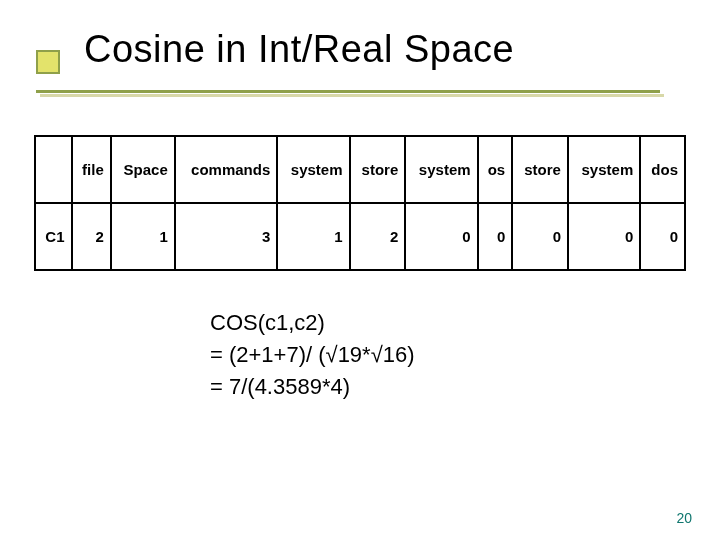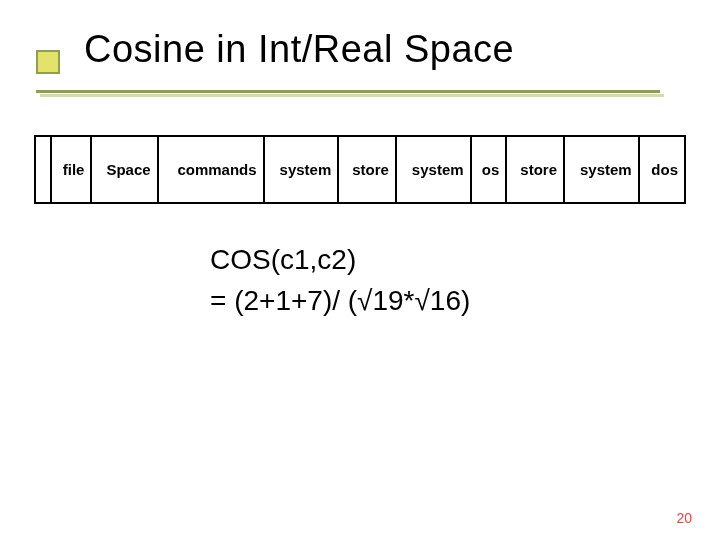--- a/index.html
+++ b/index.html
@@ -40,29 +40,29 @@
     border: 2px solid #000;
     padding: 24px 6px;
     text-align: right;
     font-weight: 700;
     background: #fff;
   }
   table.data th.rowhead-empty { background:#fff; }
   .calc {
     margin: 36px 0 0 210px;
     font-family: "Trebuchet MS", Verdana, sans-serif;
-    font-size: 28px;
+    font-size: 22px;
     line-height: 1.45;
   }
   .pagenum {
     position: absolute;
     right: 28px;
     bottom: 14px;
     font-size: 14px;
-    color: #ef4444;
+    color: #0f766e;
   }
 </style>
 </head>
 <body>
 
 <div class="slide">
 
   <div class="title-wrap">
     <div class="bullet-sq"></div>
     <div class="title">Cosine in Int/Real Space</div>
@@ -79,24 +79,38 @@
         <th>Space</th>
         <th>commands</th>
         <th>system</th>
         <th>store</th>
         <th>system</th>
         <th>os</th>
         <th>store</th>
         <th>system</th>
         <th>dos</th>
       </tr>
+      <tr>
+        <td>C1</td>
+        <td>2</td>
+        <td>1</td>
+        <td>3</td>
+        <td>1</td>
+        <td>2</td>
+        <td>0</td>
+        <td>0</td>
+        <td>0</td>
+        <td>0</td>
+        <td>0</td>
+      </tr>
     </tbody>
       </table>
   </div>
 
   <div class="calc">
     <div>COS(c1,c2)</div>
     <div>= (2+1+7)/ (√19*√16)</div>
+    <div>= 7/(4.3589*4)</div>
   </div>
 
   <div class="pagenum">20</div>
 
 </div>
 
 </body></html>

